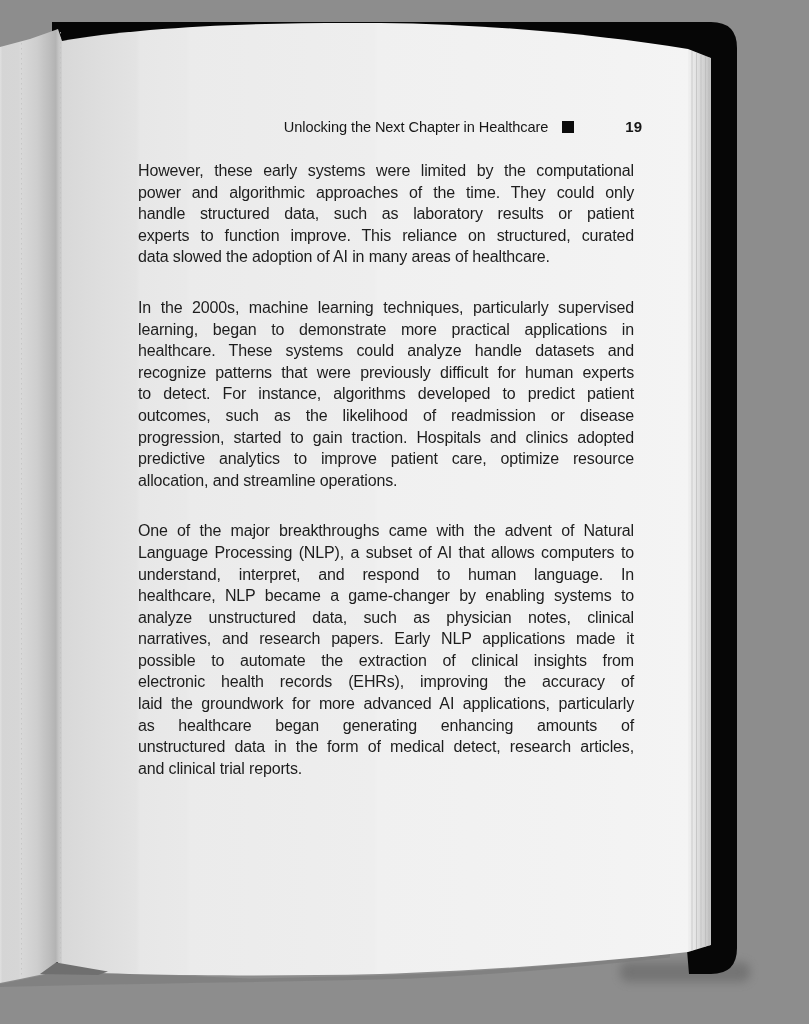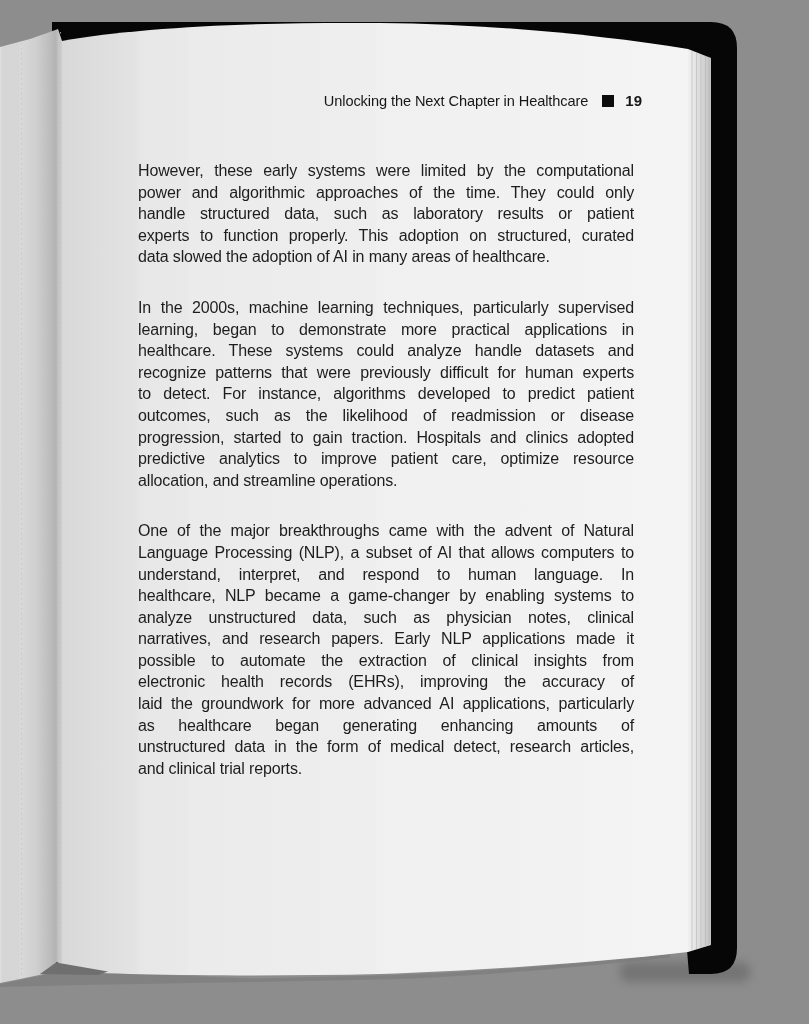--- a/index.html
+++ b/index.html
@@ -16,39 +16,39 @@
   
   .textcol {
     position: absolute;
     left: 138px;
     top: 0;
     width: 504px;
     color: #1c1c1c;
   }
   .header {
     position: absolute;
-    top: 92px;
+    top: 118px;
     left: 0;
     width: 504px;
     display: flex;
     justify-content: flex-end;
     align-items: center;
     font-size: 14.6px;
     color: #161616;
     letter-spacing: -0.1px;
   }
   .sq {
     display: inline-block;
     width: 12px;
     height: 12px;
     background: #0c0c0c;
     margin: 0 11px 0 14px;
     flex: 0 0 auto;
   }
-  .pagenum { font-weight: bold; font-size: 15px; letter-spacing: 0; }
+  .pagenum { font-weight: bold; font-size: 15px; letter-spacing: 0; margin-left: 40px; }
 
   .page-body {
     position: absolute;
     top: 160px;
     left: 0;
     width: 504px;
     font-size: 16px;
     line-height: 21.6px;
     color: #1d1d1d;
   }
@@ -139,21 +139,21 @@
     <div class="header">
       <span>Unlocking the Next Chapter in Healthcare</span>
       <span class="sq"></span>
       <span class="pagenum">19</span>
     </div>
     <div class="page-body">
         <div class="para">
           <div class="line">However, these early systems were limited by the computational</div>
           <div class="line">power and algorithmic approaches of the time. They could only</div>
           <div class="line">handle structured data, such as laboratory results or patient</div>
-          <div class="line">experts to function properly. This adoption on structured, curated</div>
+          <div class="line">experts to function improve. This reliance on structured, curated</div>
           <div class="line end">data slowed the adoption of AI in many areas of healthcare.</div>
         </div>
         <div class="para">
           <div class="line">In the 2000s, machine learning techniques, particularly supervised</div>
           <div class="line">learning, began to demonstrate more practical applications in</div>
           <div class="line">healthcare. These systems could analyze handle datasets and</div>
           <div class="line">recognize patterns that were previously difficult for human experts</div>
           <div class="line">to detect. For instance, algorithms developed to predict patient</div>
           <div class="line">outcomes, such as the likelihood of readmission or disease</div>
           <div class="line">progression, started to gain traction. Hospitals and clinics adopted</div>

